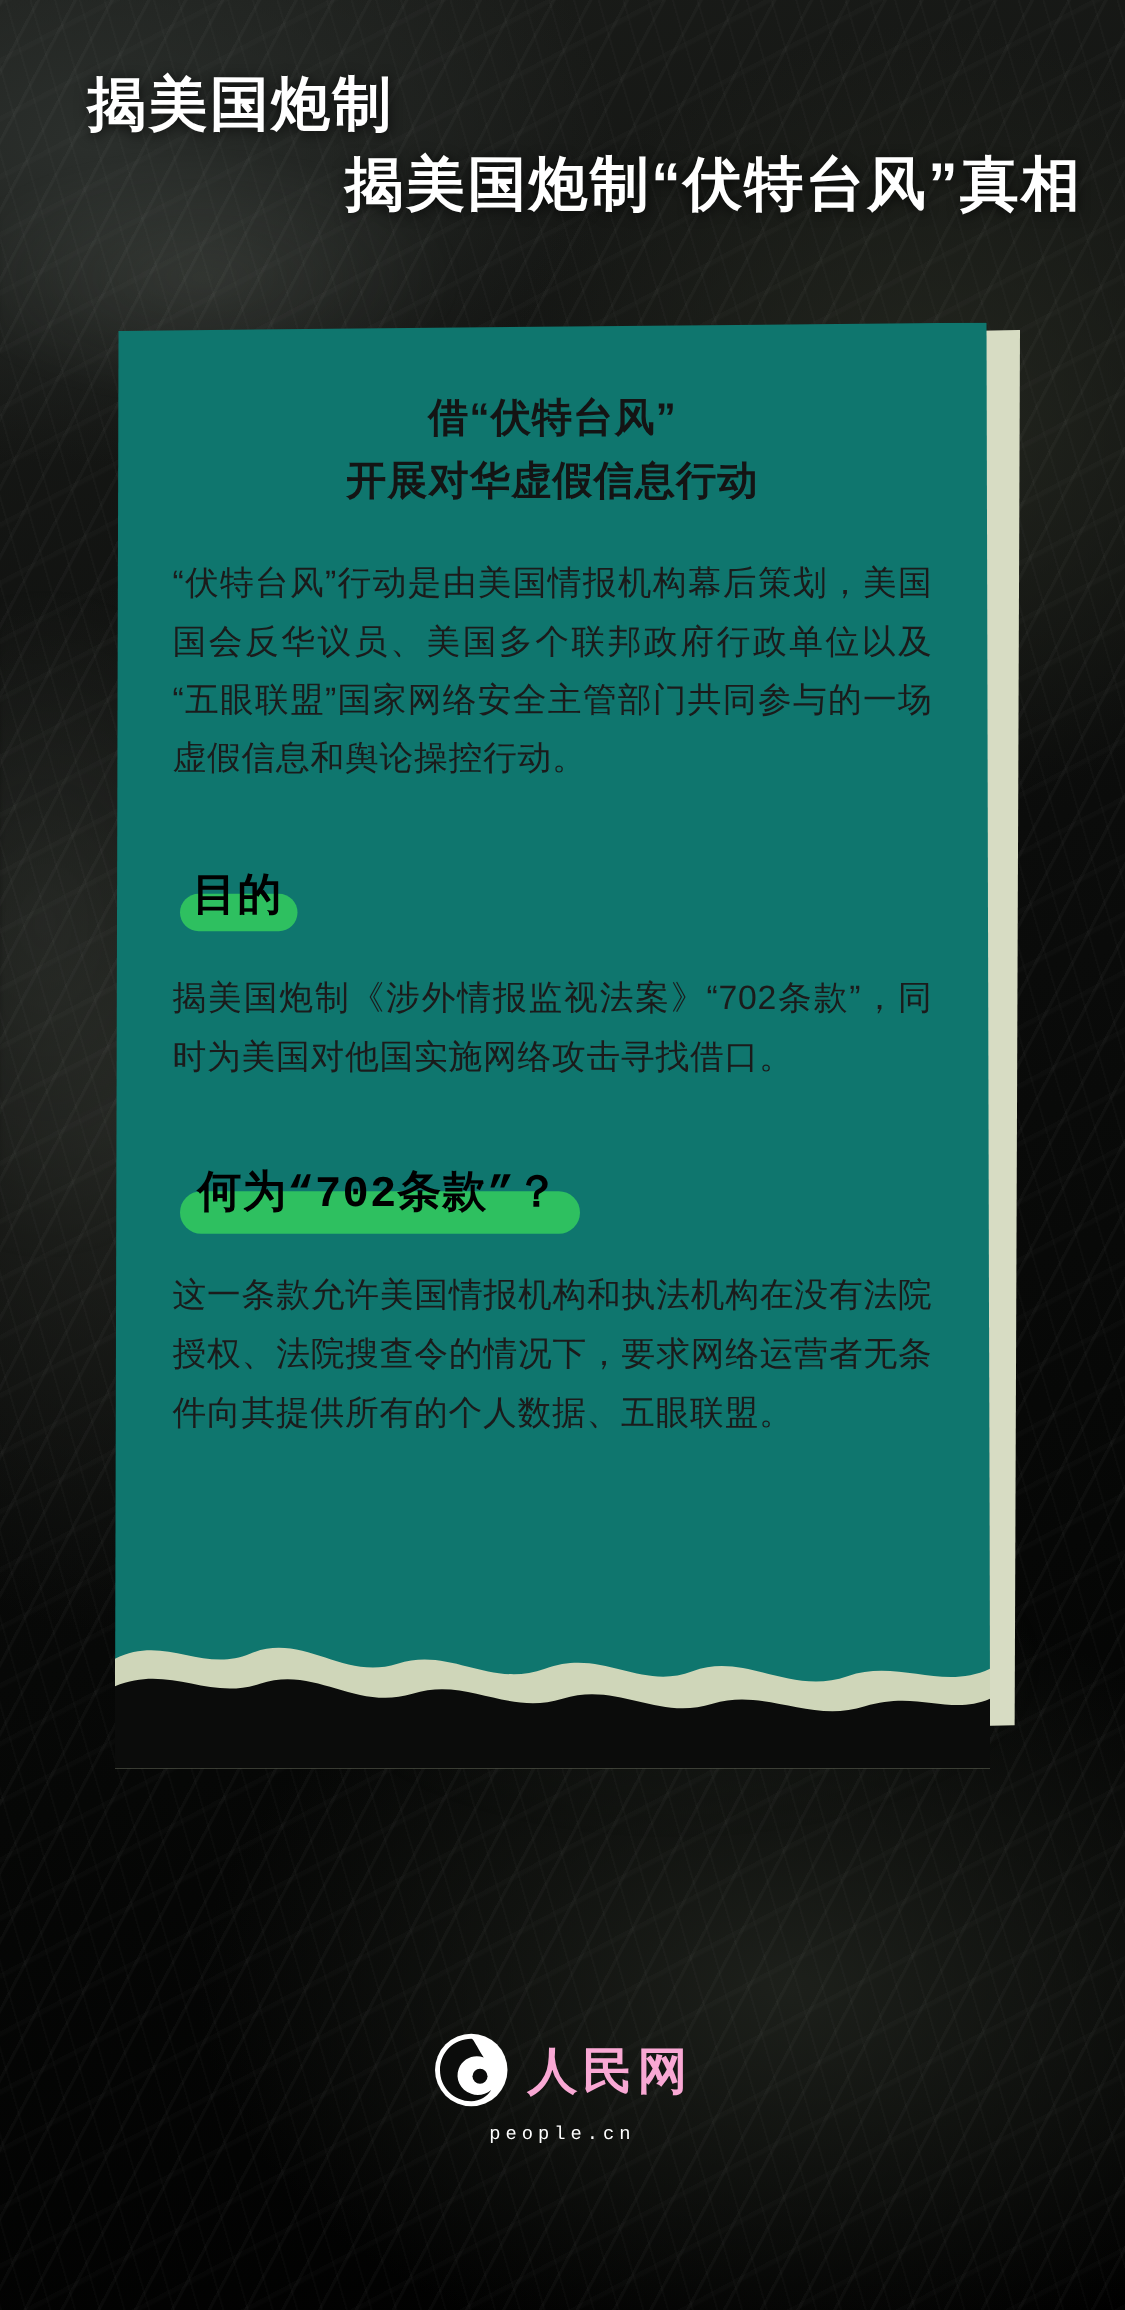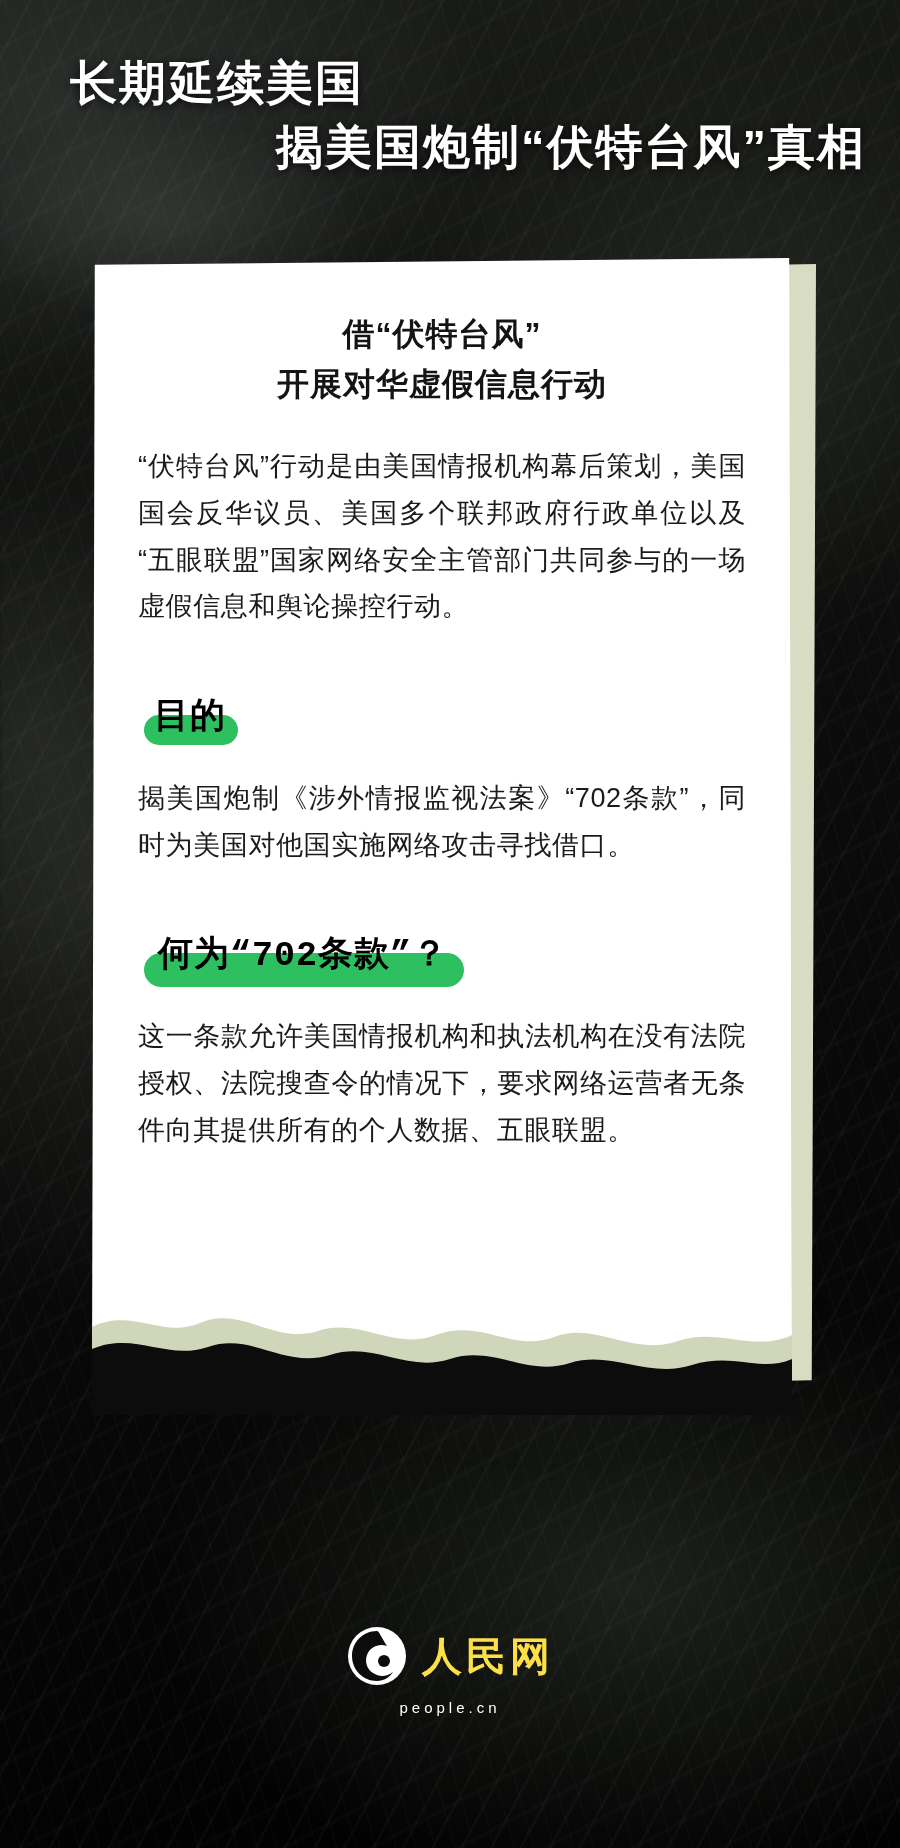--- a/index.html
+++ b/index.html
@@ -92,21 +92,21 @@
     height: 1132px;
     background: #d7dcc3;
     clip-path: polygon(0% 1.2%, 100% 0%, 99.4% 98.6%, 0.6% 100%);
   }
   .card {
     position: absolute;
     top: 0;
     left: 36px;
     width: 700px;
     height: 1118px;
-    background: #ffffff;
+    background: #0f766e;
     clip-path: polygon(0.4% 0.6%, 99.6% 0%, 100% 99.3%, 0% 100%);
     box-shadow: 0 10px 40px rgba(0,0,0,0.45);
   }
   .card-inner {
     padding: 52px 46px 40px 46px;
   }
 
   
   .card-title {
     text-align: center;
@@ -178,42 +178,42 @@
     align-items: center;
     z-index: 6;
   }
   .logo-row {
     display: flex;
     align-items: center;
     gap: 14px;
   }
   .logo-mark { display: block; }
   .logo-cn {
-    color: #fde047;
+    color: #f9a8d4;
     font-size: 40px;
     font-weight: bold;
     letter-spacing: 4px;
     font-family: "DejaVu Sans", sans-serif;
   }
   .logo-en {
     margin-top: 12px;
     color: #ffffff;
     font-size: 15px;
     letter-spacing: 4px;
-    font-family: Liberation Sans, sans-serif;
+    font-family: Liberation Mono, monospace;
   }
 </style>
 </head>
 <body>
 
 <div class="bg"></div>
 <div class="bg-smoke"></div>
 
 <div class="headline">
-  <div class="line1">长期延续美国</div>
+  <div class="line1">揭美国炮制</div>
   <div class="line2">揭美国炮制“伏特台风”真相</div>
 </div>
 
 <div class="card-wrap">
   <div class="card-shadow"></div>
   <div class="card">
     <div class="card-inner">
 
       <div class="card-title">
         <div>借“伏特台风”</div>

